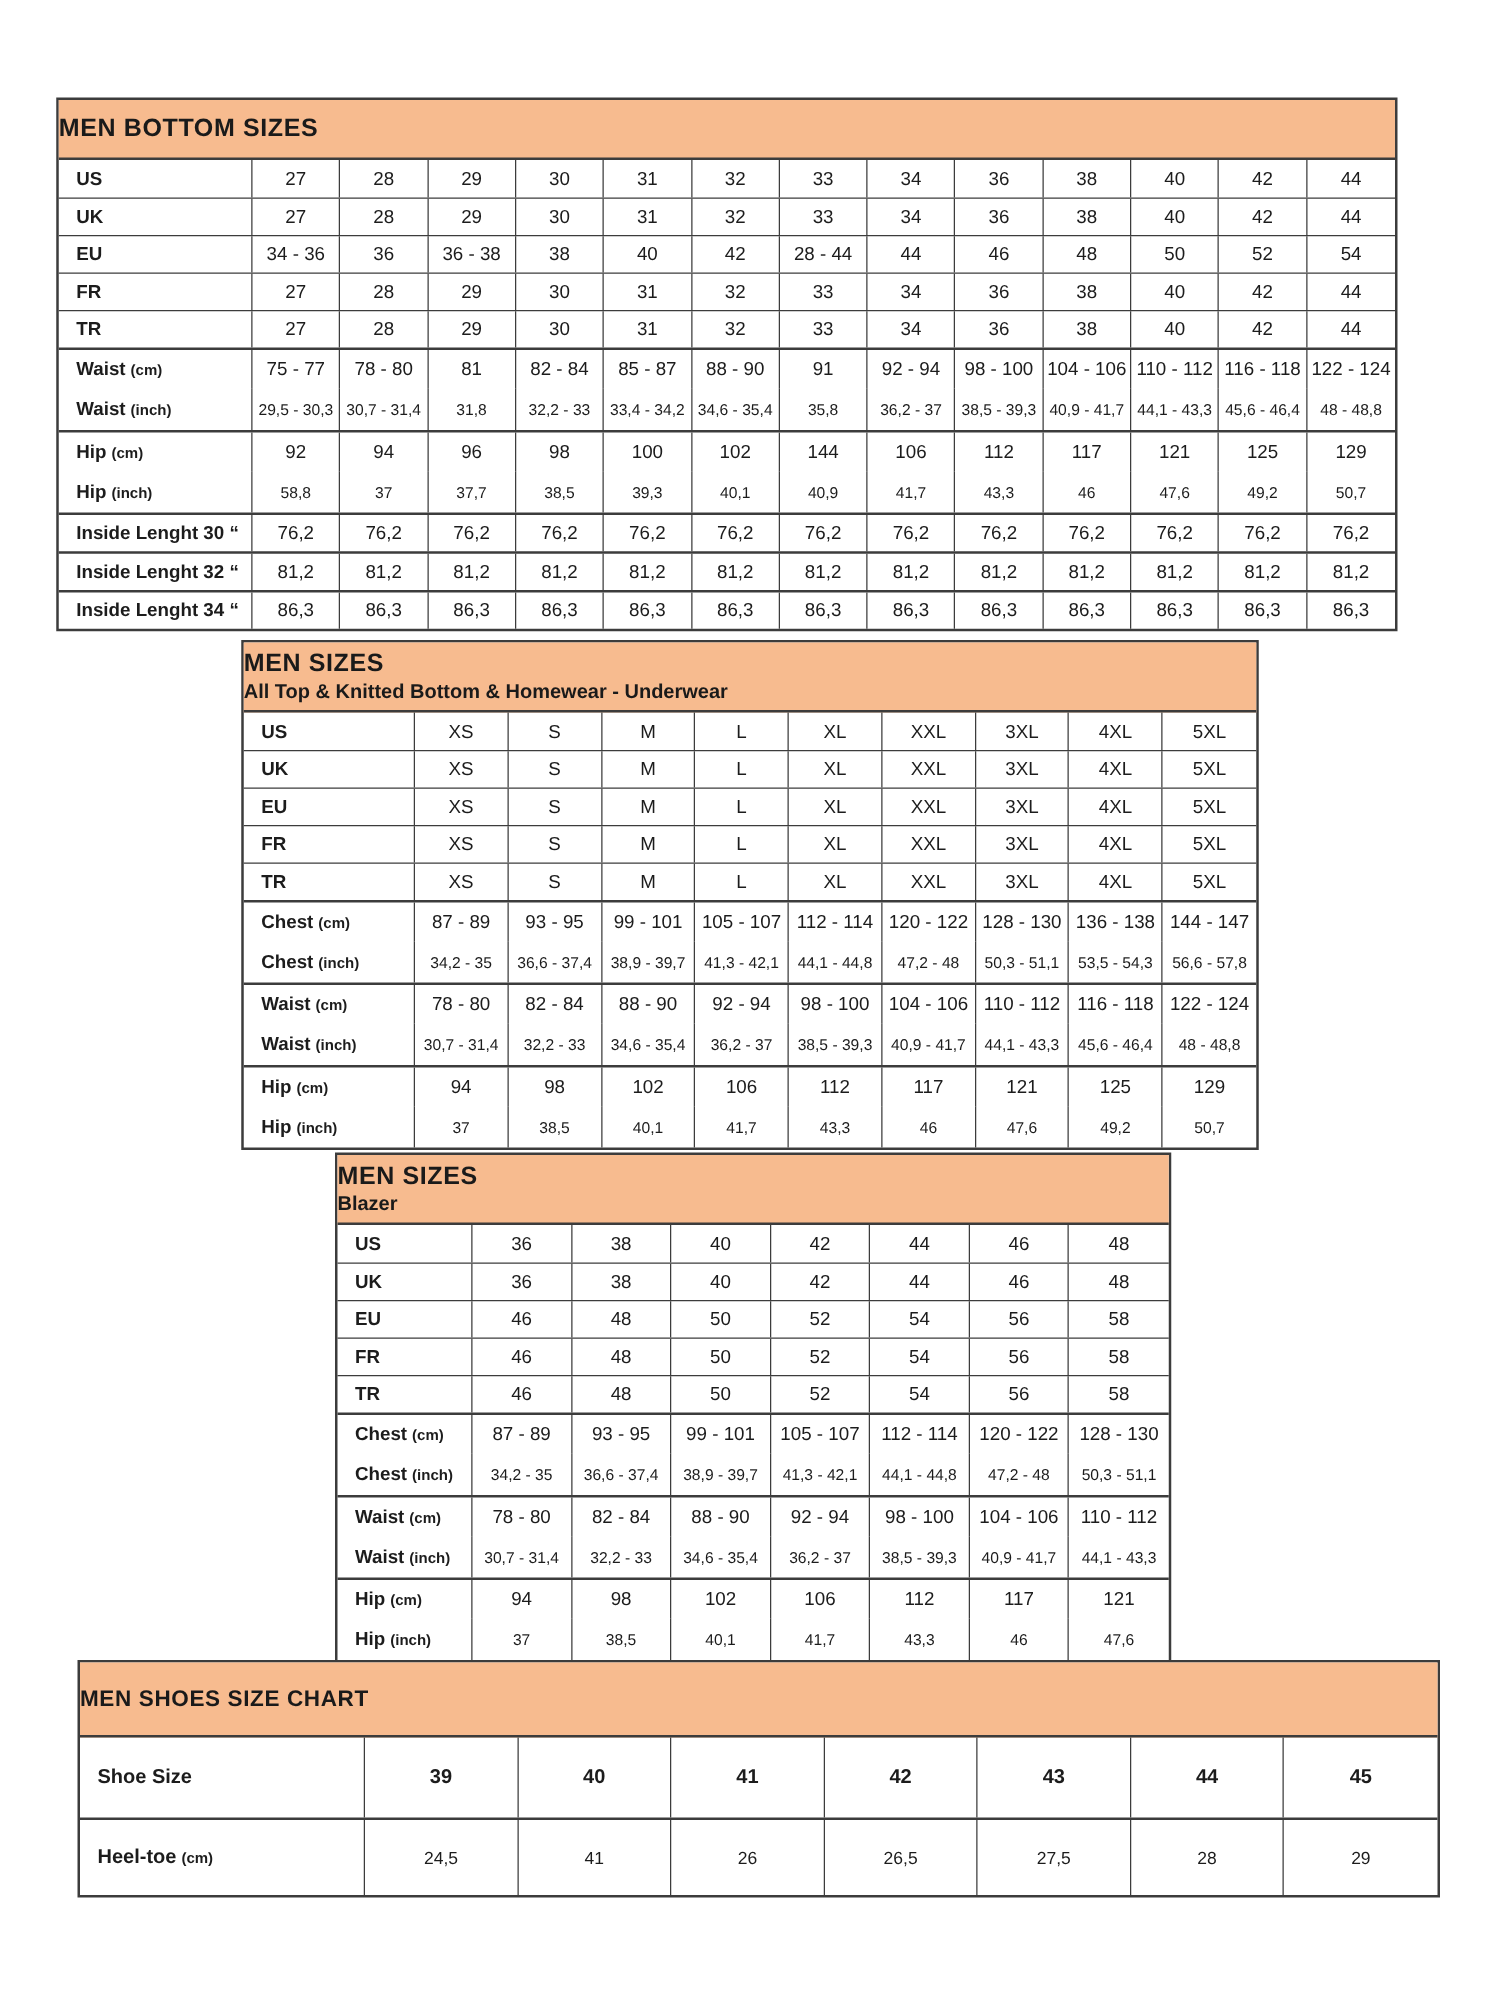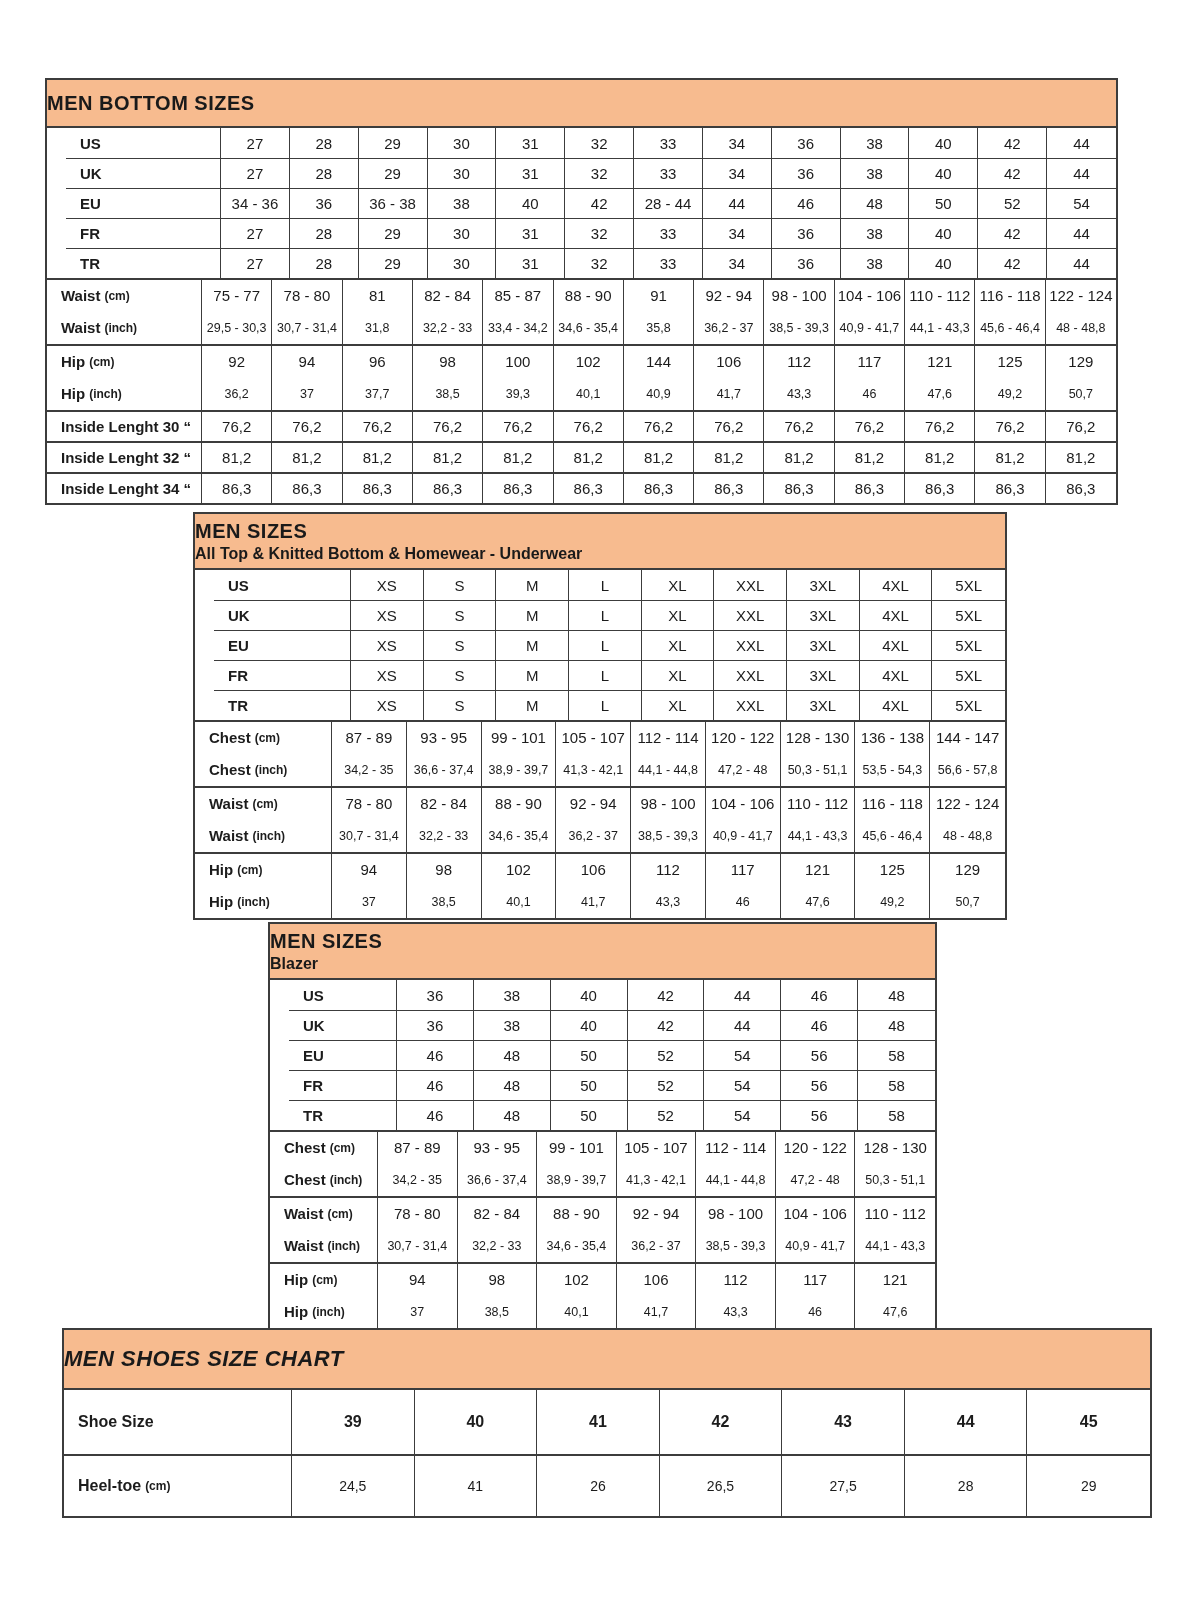--- a/index.html
+++ b/index.html
@@ -15,29 +15,29 @@
     background: #ffffff;
   }
   .tbl-header {
     background: #F7BB8F;
     border-bottom: 2px solid #3c3c3c;
     height: var(--hh, 48px);
     display: flex; flex-direction: column;
     align-items: flex-start; justify-content: center;
   }
   .tbl-title { font-weight: bold; font-size: 20px; letter-spacing: 0.5px; color: #1a1a1a; }
-  .tbl-title.big { font-size: 22px; font-style: italic; }
+  .tbl-title.big { font-size: 18px; }
   .tbl-subtitle { font-weight: bold; font-size: 16px; margin-top: 2px; color: #1a1a1a; }
   .trow {
     display: grid;
     grid-template-columns: var(--lw) repeat(var(--cols), 1fr);
     border-top: 1px solid #3c3c3c;
   }
   .tbl-body .trow:first-child { border-top: 0 !important; }
-  .trow.size { min-height: 30px; margin-left: 19px; }
+  .trow.size { min-height: 30px; }
   .trow.cm { min-height: 33px; border-top: 2px solid #3c3c3c; }
   .trow.inch { min-height: 33px; border-top: 0; }
   .trow.inside { min-height: 31px; border-top: 2px solid #3c3c3c; }
   .trow.shoe { min-height: 64px; }
   .trow.heel { min-height: 62px; border-top: 2px solid #3c3c3c; }
   .cell {
     display: flex; align-items: center; justify-content: center;
     border-right: 1px solid #3c3c3c;
     font-size: 15px; padding: 2px 3px;
     overflow: hidden; white-space: nowrap;
@@ -203,21 +203,21 @@
         <div class="cell data-cell">117</div>
         <div class="cell data-cell">121</div>
         <div class="cell data-cell">125</div>
         <div class="cell data-cell">129</div>
       </div>
       <div class="trow inch">
         <div class="cell label-cell">
           <span>Hip</span>
           <span class="unit">(inch)</span>
         </div>
-        <div class="cell data-cell">36,2</div>
+        <div class="cell data-cell">58,8</div>
         <div class="cell data-cell">37</div>
         <div class="cell data-cell">37,7</div>
         <div class="cell data-cell">38,5</div>
         <div class="cell data-cell">39,3</div>
         <div class="cell data-cell">40,1</div>
         <div class="cell data-cell">40,9</div>
         <div class="cell data-cell">41,7</div>
         <div class="cell data-cell">43,3</div>
         <div class="cell data-cell">46</div>
         <div class="cell data-cell">47,6</div>

